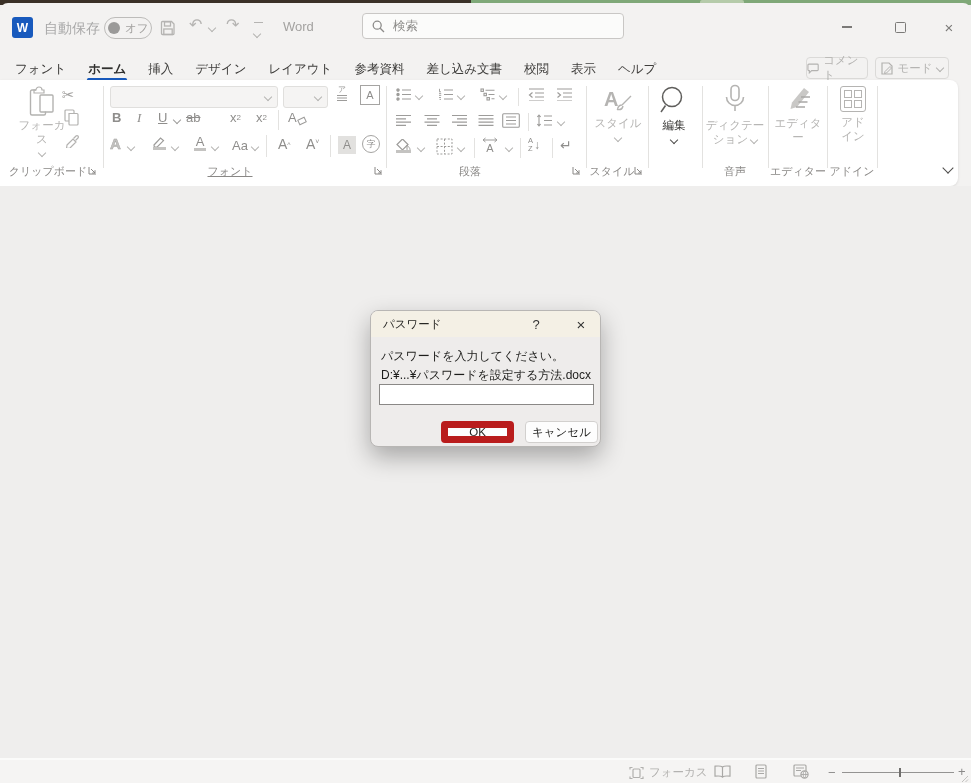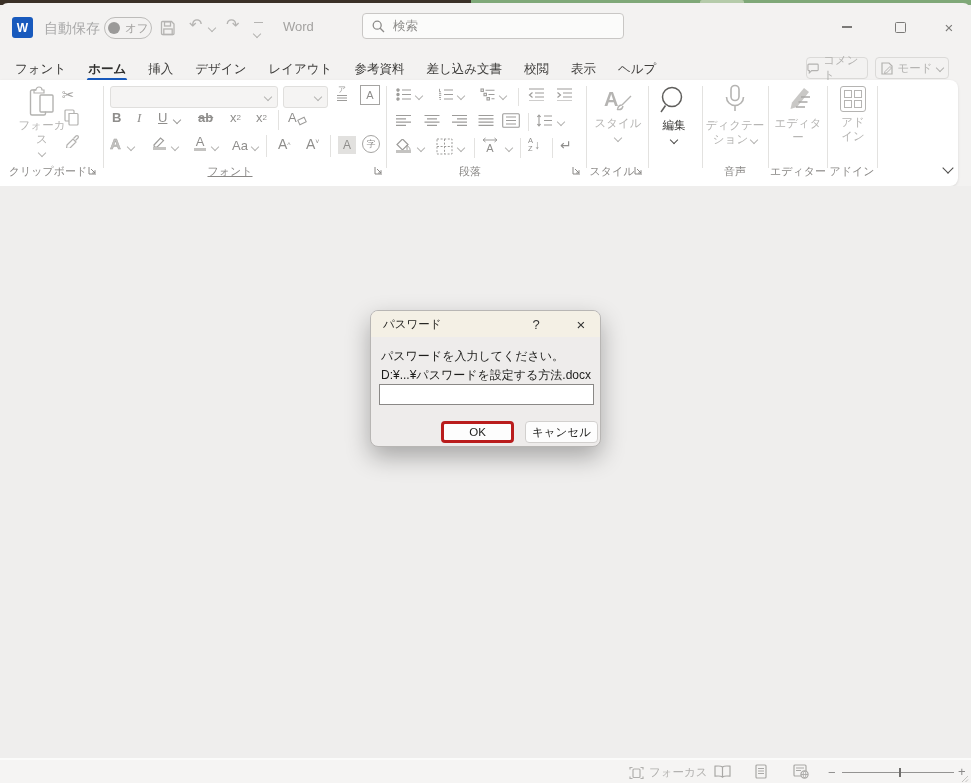--- a/index.html
+++ b/index.html
@@ -52,21 +52,21 @@
   .colorbar{display:block;width:13px;height:3px;background:#c4c3c1;margin-top:-1px;}
   .abar{display:block;width:12px;height:3px;background:#c4c3c1;margin-top:0px;}
   
   .dialog{left:370px;top:307px;width:231px;height:137px;background:#eeeceb;border:1px solid #b8b6b4;border-radius:8px;box-shadow:0 10px 24px rgba(0,0,0,.30);box-sizing:border-box;overflow:hidden;}
   .dlg-title{position:absolute;left:0;top:0;right:0;height:26px;background:#f4f0e5;display:flex;align-items:center;}
   .dlg-title .t{font-size:11.5px;color:#1d1d1b;margin-left:12px;}
   .dlg-btn{position:absolute;top:0;width:34px;height:26px;display:flex;align-items:center;justify-content:center;color:#333;font-size:13px;}
   .dlg-msg{position:absolute;font-size:12px;color:#1d1d1b;white-space:nowrap;}
   .dlg-input{position:absolute;left:8px;top:73px;width:215px;height:21px;background:#fff;border:1px solid #8a8886;box-sizing:border-box;font-size:12px;padding:0 3px;outline:none;}
   .dlg-push{position:absolute;top:110px;width:73px;height:22px;border-radius:4px;background:#fdfdfd;display:flex;align-items:center;justify-content:center;font-size:11.5px;color:#1d1d1b;box-sizing:border-box;}
-  .ok{left:70px;border:3px solid #b91c1c;}
+  .ok{left:70px;border:7px solid #b91c1c;}
   .cancel{left:154px;border:1px solid #d2d0ce;}
   
   .canvas{left:0;top:183px;width:971px;height:572px;background:#efeeed;}
   .statusbar{left:0;top:755px;width:971px;height:25px;background:#f5f4f3;border-top:2px solid #fbfbfa;box-sizing:border-box;}
   .sb-item{position:absolute;display:flex;align-items:center;gap:5px;color:#b1b0ae;font-size:11.5px;}
   .track{position:absolute;height:1px;background:#949392;}
   .handle{position:absolute;width:2px;height:9px;background:#6f6e6c;}
   .zglyph{position:absolute;color:#8a8988;font-size:13px;line-height:13px;}
   svg{display:block;}
 </style>
@@ -195,21 +195,21 @@
           </svg>
       </div>
       <div class="smbtn" style="left:360px;top:5px;width:20px;height:20px;border:1.4px solid #a5a4a2;box-sizing:border-box;">
         <span style="font-size:11px;color:#8f8e8c;">A</span>
       </div>
 
       <span class="smbtn fglyph" style="left:112px;top:30px;font-weight:bold;">B</span>
       <span class="smbtn fglyph" style="left:137px;top:30px;font-style:italic;font-family:'Liberation Serif',serif;">I</span>
       <span class="smbtn fglyph" style="left:158px;top:30px;text-decoration:underline;">U</span>
       <span class="ab chev" style="left:174px;top:37px;color:#9d9c9a;"></span>
-      <span class="smbtn fglyph" style="left:198px;top:30px;text-decoration:line-through;font-weight:bold;">ab</span>
+      <span class="smbtn fglyph" style="left:186px;top:30px;text-decoration:line-through;">ab</span>
       <span class="smbtn fglyph" style="left:230px;top:30px;">
           <span>x</span>
           <sub style="font-size:8px;">2</sub>
         </span>
       <span class="smbtn fglyph" style="left:256px;top:30px;">
           <span>x</span>
           <sup style="font-size:8px;">2</sup>
         </span>
       <div class="vdiv ab" style="left:278px;top:30px;height:20px;"></div>
       <span class="smbtn fglyph" style="left:288px;top:30px;">

